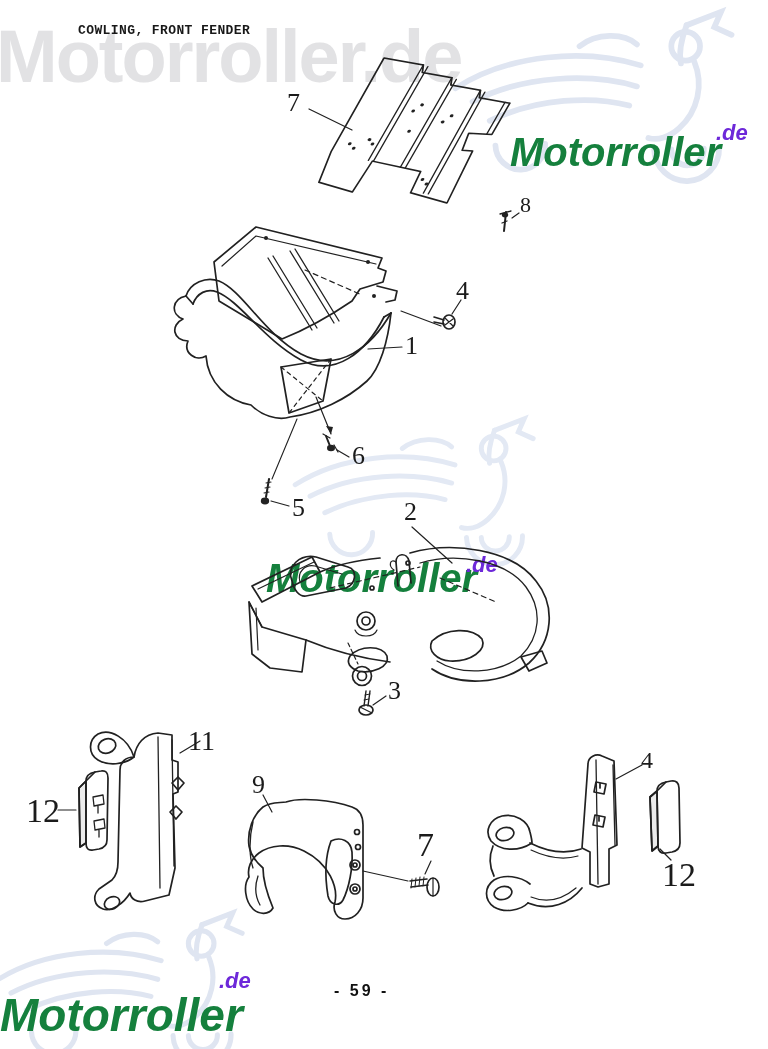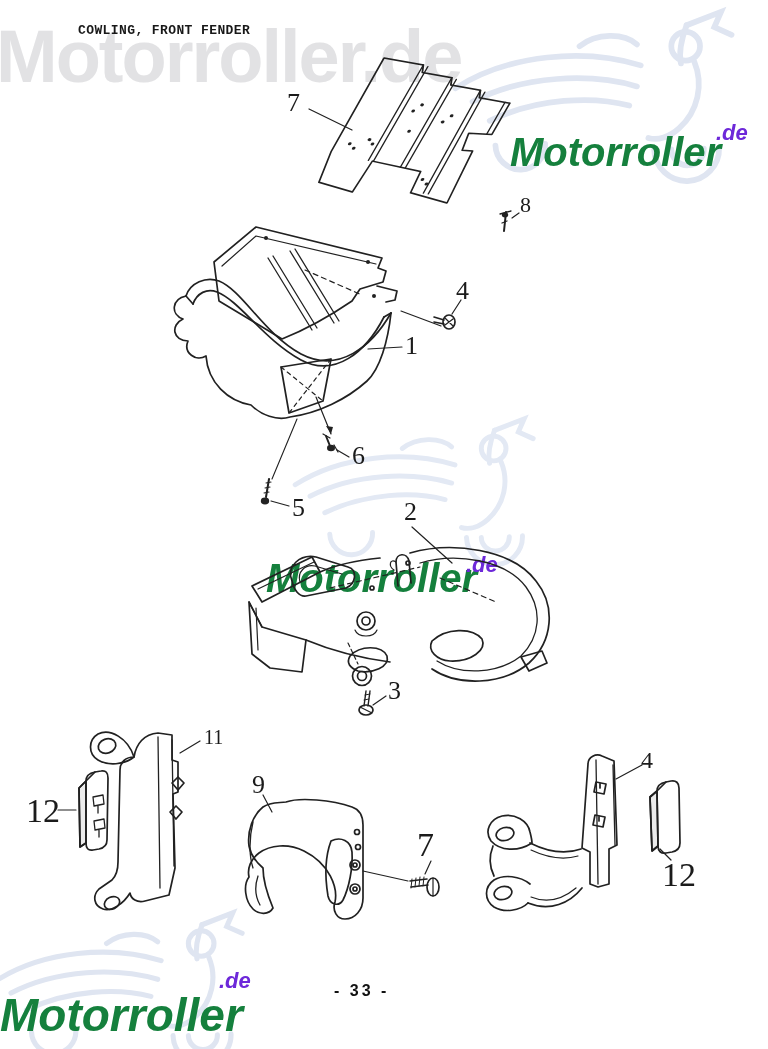--- a/index.html
+++ b/index.html
@@ -262,21 +262,21 @@
   <div id="title">COWLING, FRONT FENDER</div>
 
   <div class="callout" style="left:287px;top:90px;font-size:26px">7</div>
   <div class="callout" style="left:520px;top:194px;font-size:22px">8</div>
   <div class="callout" style="left:456px;top:278px;font-size:26px">4</div>
   <div class="callout" style="left:405px;top:333px;font-size:26px">1</div>
   <div class="callout" style="left:352px;top:443px;font-size:26px">6</div>
   <div class="callout" style="left:292px;top:495px;font-size:26px">5</div>
   <div class="callout" style="left:404px;top:499px;font-size:26px">2</div>
   <div class="callout" style="left:388px;top:678px;font-size:26px">3</div>
-  <div class="callout" style="left:204px;top:727px;font-size:20px">11</div>
+  <div class="callout" style="left:188px;top:727px;font-size:28px">11</div>
   <div class="callout" style="left:26px;top:794px;font-size:34px">12</div>
   <div class="callout" style="left:252px;top:772px;font-size:26px">9</div>
   <div class="callout" style="left:417px;top:828px;font-size:34px">7</div>
   <div class="callout" style="left:641px;top:748px;font-size:24px">4</div>
   <div class="callout" style="left:662px;top:858px;font-size:34px">12</div>
 
-  <div id="pagenum">- 33 -</div>
+  <div id="pagenum">- 59 -</div>
 </div>
 
 </body></html>

